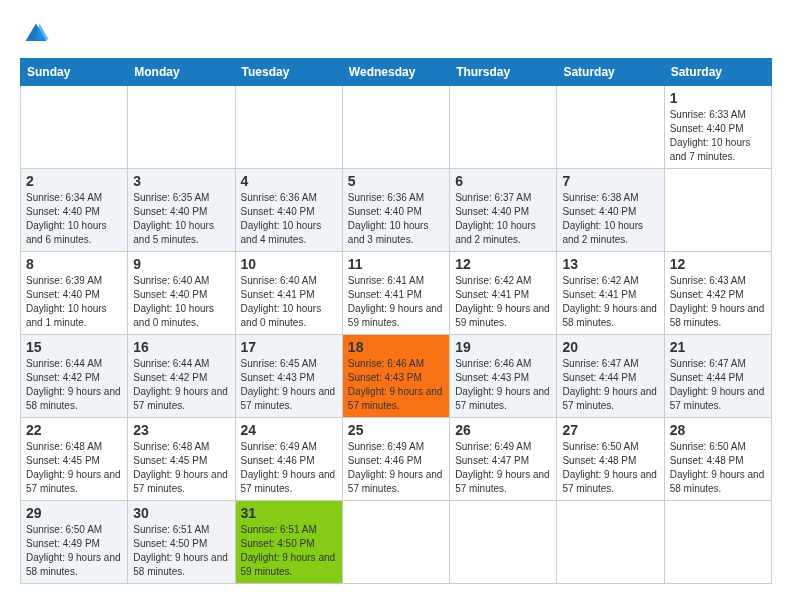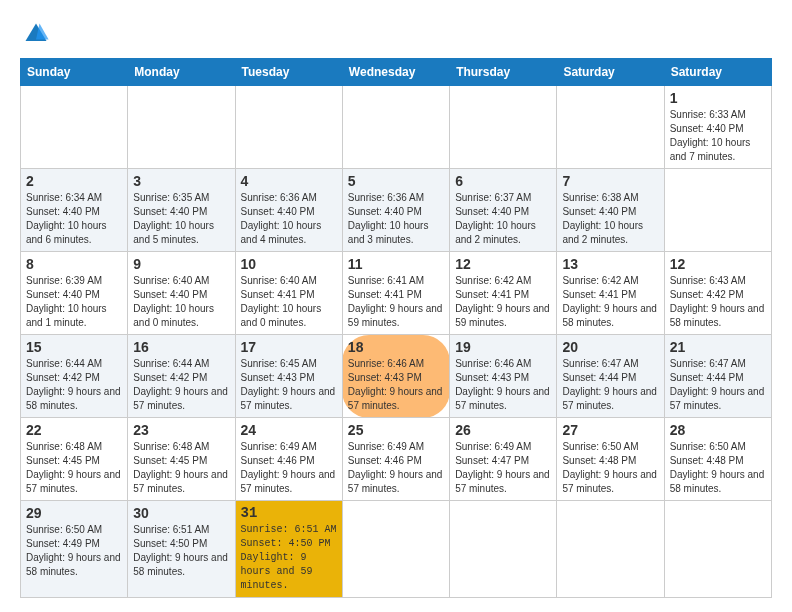--- a/index.html
+++ b/index.html
@@ -187,21 +187,21 @@
           <div class="day-info">Sunrise: 6:44 AM<br>Sunset: 4:42 PM<br>Daylight: 9 hours and 58 minutes.</div>
         </td>
         <td style="background: rgb(240, 244, 248);">
           <span class="day-number">16</span>
           <div class="day-info">Sunrise: 6:44 AM<br>Sunset: 4:42 PM<br>Daylight: 9 hours and 57 minutes.</div>
         </td>
         <td style="background: rgb(240, 244, 248);">
           <span class="day-number">17</span>
           <div class="day-info">Sunrise: 6:45 AM<br>Sunset: 4:43 PM<br>Daylight: 9 hours and 57 minutes.</div>
         </td>
-        <td style="background: #fdba74; border-radius: 27px;">
+        <td style="background: #f97316;">
           <span class="day-number">18</span>
           <div class="day-info">Sunrise: 6:46 AM<br>Sunset: 4:43 PM<br>Daylight: 9 hours and 57 minutes.</div>
         </td>
         <td style="background: rgb(240, 244, 248); margin-left: 27px;">
           <span class="day-number">19</span>
           <div class="day-info">Sunrise: 6:46 AM<br>Sunset: 4:43 PM<br>Daylight: 9 hours and 57 minutes.</div>
         </td>
         <td style="background: rgb(240, 244, 248);">
           <span class="day-number">20</span>
           <div class="day-info">Sunrise: 6:47 AM<br>Sunset: 4:44 PM<br>Daylight: 9 hours and 57 minutes.</div>
@@ -243,21 +243,21 @@
       </tr>
       <tr>
         <td style="background: rgb(240, 244, 248);">
           <span class="day-number">29</span>
           <div class="day-info">Sunrise: 6:50 AM<br>Sunset: 4:49 PM<br>Daylight: 9 hours and 58 minutes.</div>
         </td>
         <td style="background: rgb(240, 244, 248);">
           <span class="day-number">30</span>
           <div class="day-info">Sunrise: 6:51 AM<br>Sunset: 4:50 PM<br>Daylight: 9 hours and 58 minutes.</div>
         </td>
-        <td style="background: #eab308; font-family: Liberation Mono, monospace;">
+        <td style="background: #84cc16;">
           <span class="day-number">31</span>
           <div class="day-info">Sunrise: 6:51 AM<br>Sunset: 4:50 PM<br>Daylight: 9 hours and 59 minutes.</div>
         </td>
         <td class="empty-cell"></td>
         <td class="empty-cell"></td>
         <td class="empty-cell"></td>
         <td class="empty-cell"></td>
       </tr>
     </tbody>
 </table>

